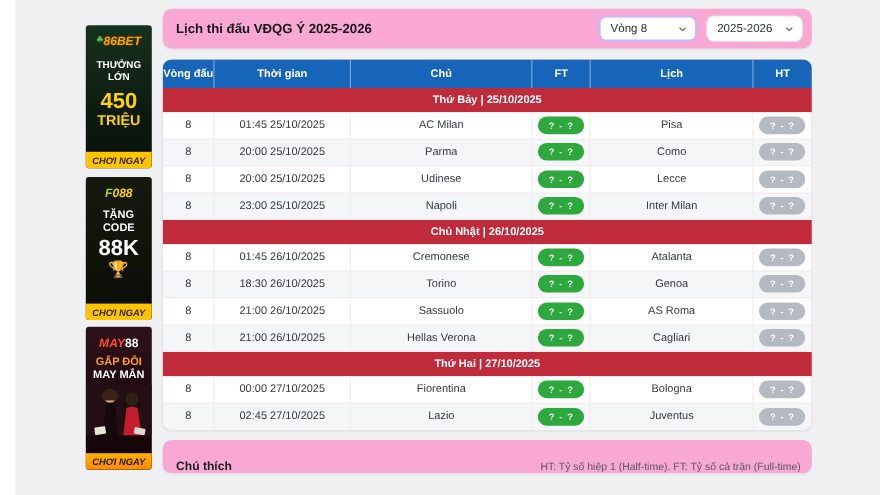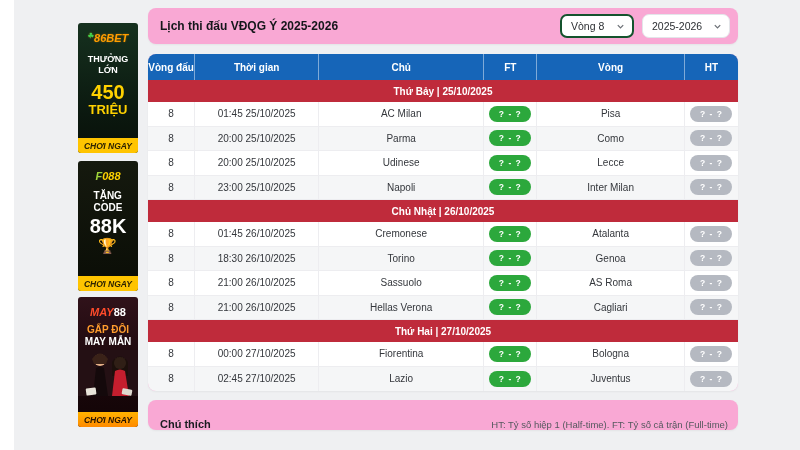--- a/index.html
+++ b/index.html
@@ -40,21 +40,21 @@
   .ad3 .ad-cta { background:linear-gradient(180deg,#ffb300,#ff8a00); color:#231200; }
 
   
   .card { position:absolute; left:148px; width:590px; background:#f9a8d4; border-radius:8px;
           box-shadow:0 1px 2px rgba(0,0,0,.05); }
   .header-card { top:8px; height:36px; display:flex; align-items:center; padding:0 8px 0 12px; }
   .page-title { font-size:12px; font-weight:bold; color:#14161a; }
   .selects { margin-left:auto; display:flex; gap:8px; }
   .select { height:24px; border-radius:7px; background:#fff; display:flex; align-items:center;
             padding:0 7px 0 9px; font-size:10.5px; color:#2c2f33; cursor:pointer; }
-  .select-round { width:74px; border:2px solid #14532d; }
+  .select-round { width:90px; border:2px solid #c4b5fd; }
   .select-season { width:88px; border:1px solid #e3e5e9; }
   .select .chev { margin-left:auto; width:9px; height:9px; }
 
   .table-card { top:54px; overflow:hidden; }
   .thead { display:flex; height:26px; background:#1665b8; }
   .thead .cell { color:#fff; font-weight:bold; font-size:10px; display:flex; align-items:center; justify-content:center;
                  border-right:1px solid rgba(255,255,255,.45); }
   .thead .cell:last-child { border-right:none; }
   .section-bar { height:22px; background:#bf2b3b; color:#fff; font-weight:bold; font-size:10px;
                  display:flex; align-items:center; justify-content:center; }
@@ -130,21 +130,21 @@
     </div>
   </div>
 </div>
 
 <div class="card table-card">
   <div class="thead">
       <div class="cell c1">Vòng đấu</div>
       <div class="cell c2">Thời gian</div>
       <div class="cell c3">Chủ</div>
       <div class="cell c4">FT</div>
-      <div class="cell c5">Vòng</div>
+      <div class="cell c5">Lịch</div>
       <div class="cell c6">HT</div>
     </div>
   <div>
       <div class="section-bar">Thứ Bảy | 25/10/2025</div>
       <div class="row">
         <div class="cell c1">8</div>
         <div class="cell c2">01:45 25/10/2025</div>
         <div class="cell c3">AC Milan</div>
         <div class="cell c4">
           <div class="badge ft">? - ?</div>

